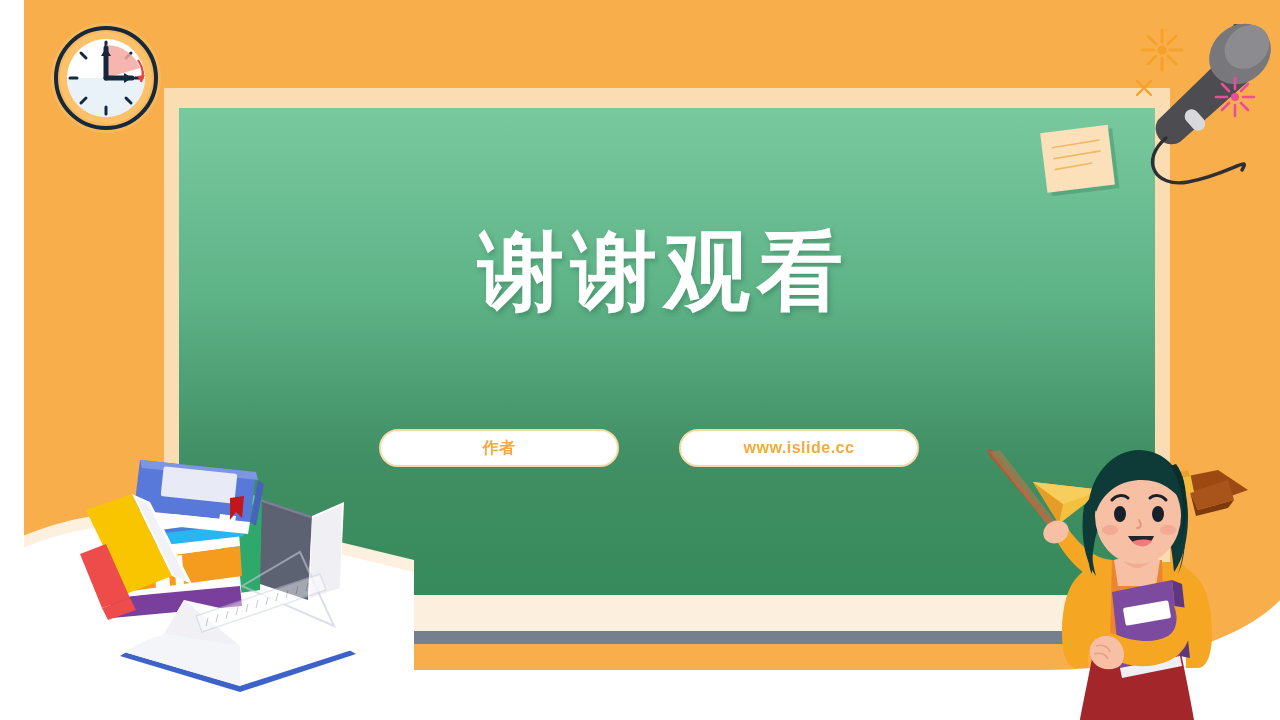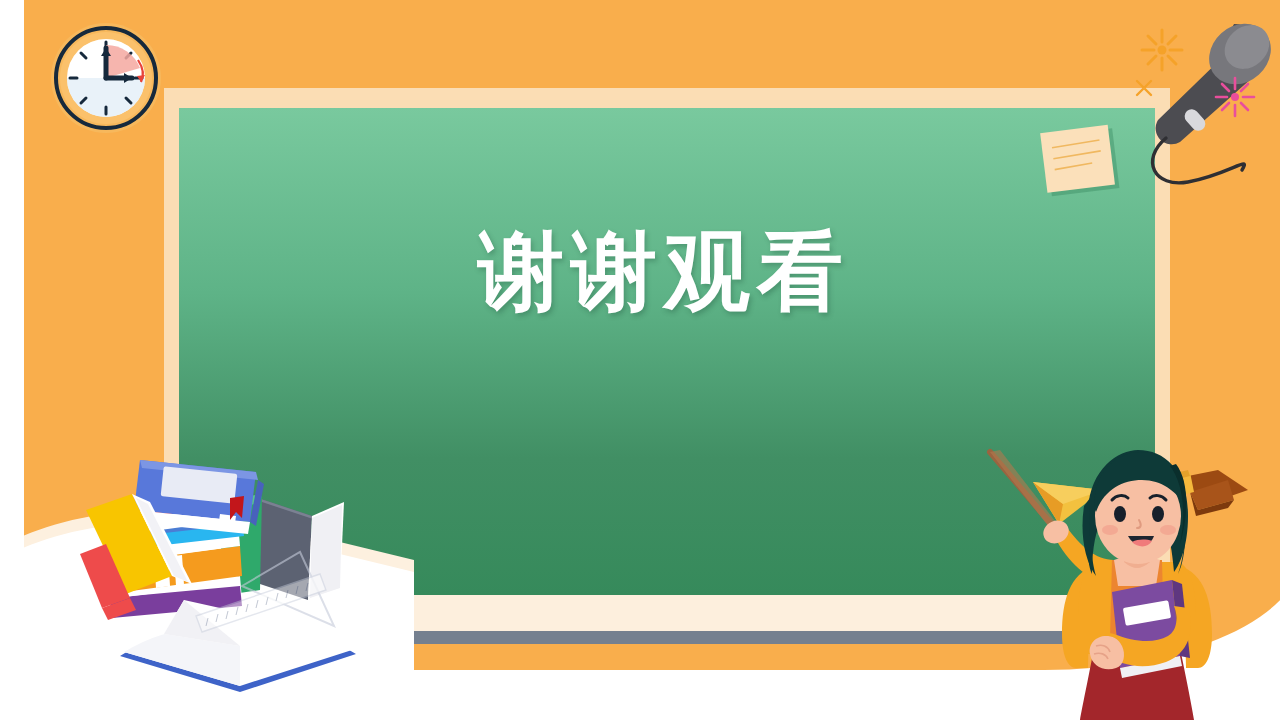--- a/index.html
+++ b/index.html
@@ -145,20 +145,24 @@
   <div class="bg-cream-arc"></div>
   <div class="bg-orange"></div>
 
   <div class="board-frame"></div>
   <div class="board-face"></div>
   <div class="board-ledge"></div>
   <div class="board-rail"></div>
 
   <div class="title">谢谢观看</div>
 
+  <div class="pill-row">
+    <div class="pill pill-author">作者</div>
+    <div class="pill pill-site">www.islide.cc</div>
+  </div>
 
   <div class="clock">
     <svg width="116" height="116" viewBox="0 0 116 116">
       <circle cx="58" cy="58" r="55" fill="#F7B85C"></circle>
       <circle cx="58" cy="58" r="50" fill="none" stroke="#16293C" stroke-width="4"></circle>
       <circle cx="58" cy="58" r="46" fill="#FBC16B"></circle>
       <circle cx="58" cy="58" r="39" fill="#FFFFFF"></circle>
       <path d="M19 58 a39 39 0 0 0 78 0 z" fill="#D8E9F5" opacity="0.85"></path>
       <circle cx="58" cy="58" r="39" fill="#FFFFFF" opacity="0.35"></circle>
       <g stroke="#16293C" stroke-width="3" stroke-linecap="round">

